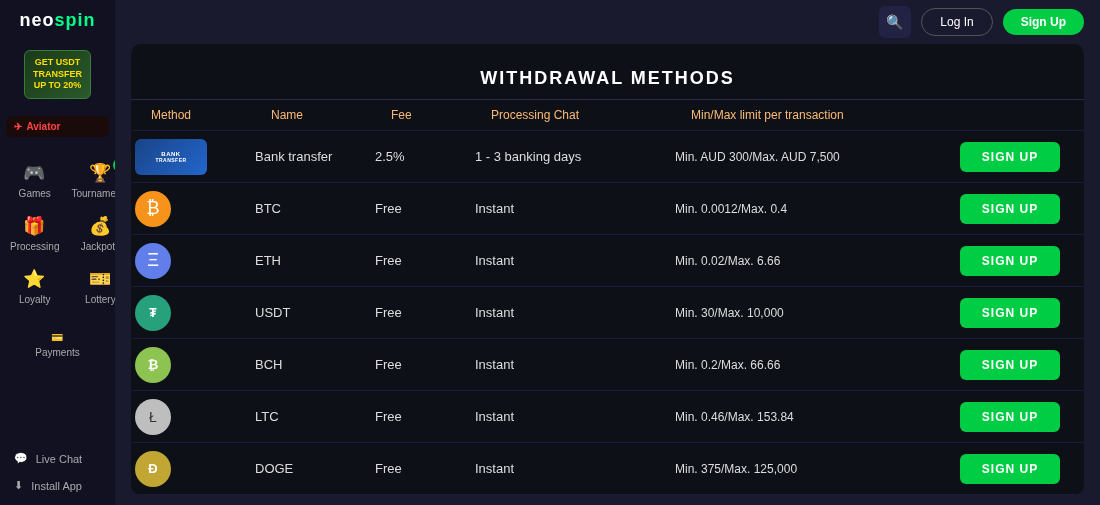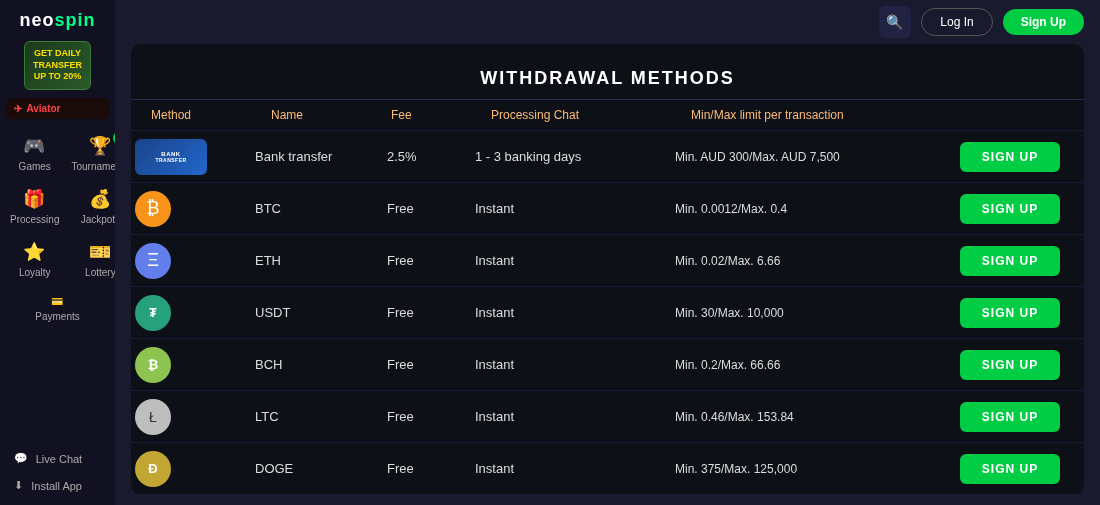--- a/index.html
+++ b/index.html
@@ -16,20 +16,21 @@
     
     .sidebar {
       width: 115px;
       min-width: 115px;
       background: #111122;
       display: flex;
       flex-direction: column;
       align-items: center;
       height: 505px;
       overflow: hidden;
+      gap: 9px;
     }
     .sidebar-logo {
       padding: 10px 0 6px;
       display: flex;
       justify-content: center;
     }
     .logo-text {
       color: #00ff88;
       font-size: 18px;
       font-weight: 900;
@@ -230,21 +231,21 @@
       width: 36px;
       height: 36px;
       border-radius: 50%;
       display: flex;
       align-items: center;
       justify-content: center;
       font-size: 18px;
       margin-right: 4px;
     }
     .method-name { font-size: 13px; color: #ddd; }
-    .fee-text { font-size: 13px; color: #ddd; margin-left: 12px; }
+    .fee-text { font-size: 13px; color: #ddd; }
     .processing-text { font-size: 13px; color: #ddd; }
     .limit-text { font-size: 12px; color: #ddd; }
     .sign-up-btn {
       background: #00cc44;
       border: none;
       color: #fff;
       padding: 8px 16px;
       border-radius: 6px;
       cursor: pointer;
       font-size: 12px;
@@ -289,21 +290,21 @@
     }
   </style>
 </head>
 <body>
 
 <nav class="sidebar">
   <div class="sidebar-logo">
     <span class="logo-text"><span>neo</span>spin</span>
   </div>
   <div class="cashback-banner">
-    <div>GET DAILY</div>
+    <div>GET USDT</div>
     <div>TRANSFER</div>
     <div>UP TO 20%</div>
   </div>
   <div class="aviator-banner">
     <span>✈</span>
     <span>Aviator</span>
   </div>
   <div class="nav-grid">
     <div class="nav-item">
       <span class="icon">🎮</span>

